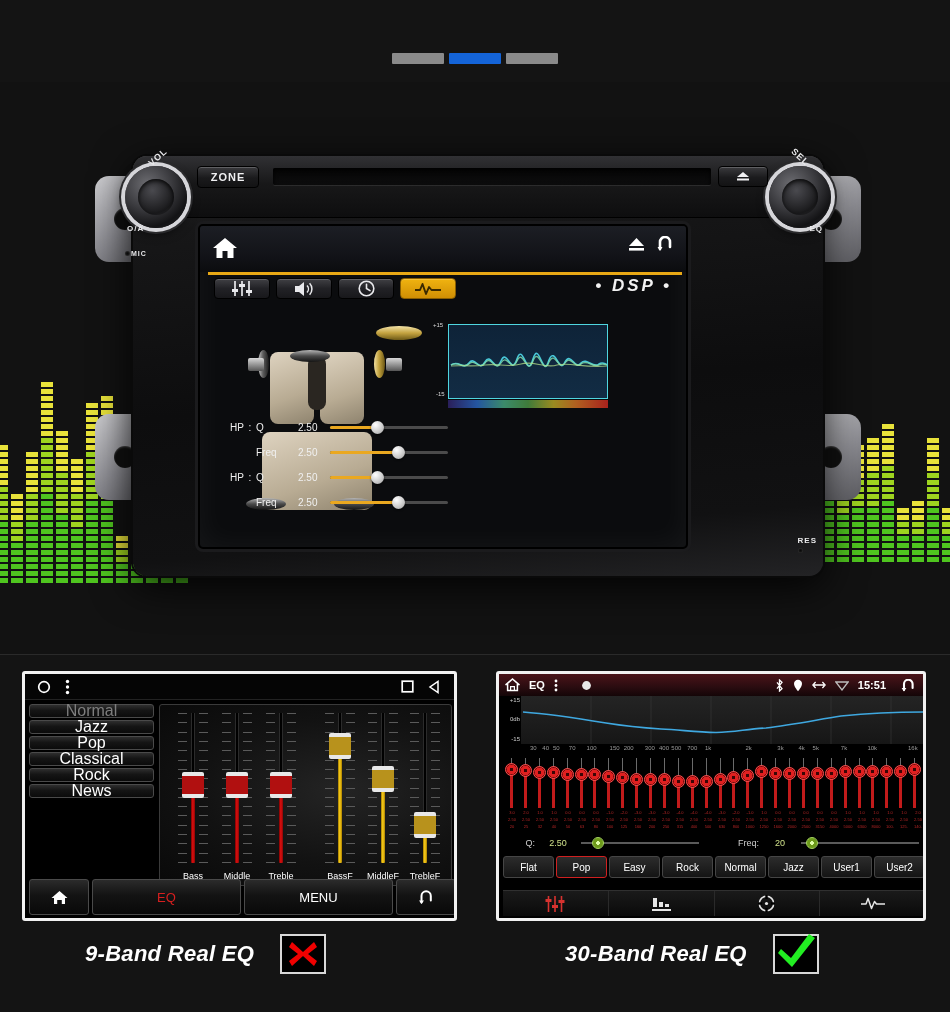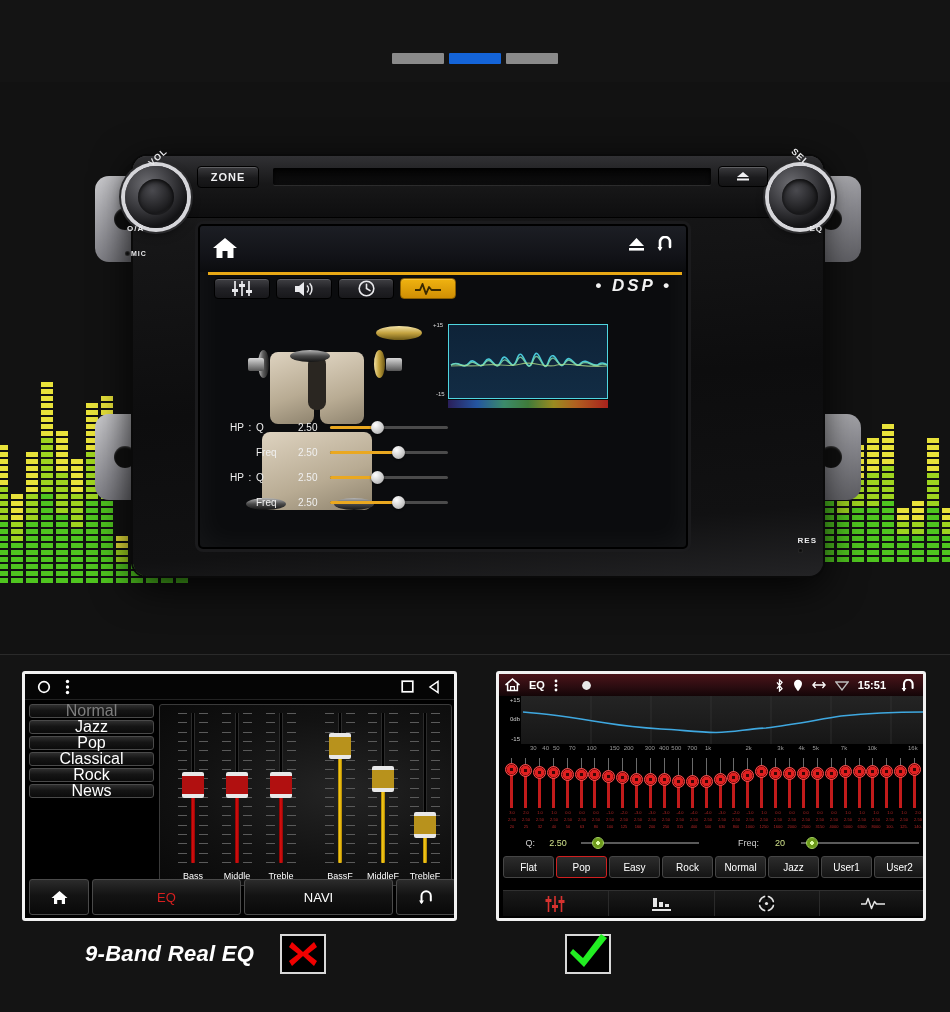--- a/index.html
+++ b/index.html
@@ -1373,21 +1373,21 @@
           <div class="fader-name">TrebleF</div>
         </div>
       </div>
     <div class="p6-bottom" id="p6-bottom">
         <div class="p6-bbtn" style="width: 60px;">
           <svg width="17" height="15" viewBox="0 0 17 15">
             <path d="M8.5 1 L16.5 8 L14 8 L14 14 L10.8 14 L10.8 10 L6.2 10 L6.2 14 L3 14 L3 8 L0.5 8 Z" fill="#fff"></path>
           </svg>
         </div>
         <div class="p6-bbtn" style="flex: 1 1 0%; color: rgb(216, 31, 31);">EQ</div>
-        <div class="p6-bbtn" style="flex: 1 1 0%;">NAVI</div>
+        <div class="p6-bbtn" style="flex: 1 1 0%;">MENU</div>
         <div class="p6-bbtn" style="width: 60px;">
           <svg width="17" height="15" viewBox="0 0 17 15">
             <path d="M3.5 12.5 L3.5 6 A4.6 4.6 0 0 1 12.8 6 L12.8 10.5" stroke="#fff" stroke-width="2" fill="none" stroke-linecap="round"></path>
             <polygon points="1,10.5 6,10.5 3.5,14" fill="#fff"></polygon>
           </svg>
         </div>
       </div>
   </div>
 
   <div class="panel-shell" id="panel30">
@@ -1787,19 +1787,20 @@
   <div class="caption" id="cap6">
     <div class="ctext">9-Band Real EQ</div>
     <div class="mark-box">
       <svg width="30" height="30" viewBox="0 0 30 30">
         <path d="M4 3 L15 13 L26 3 L29 8 L20 15 L29 22 L26 27 L15 17 L4 27 L1 22 L10 15 L1 8 Z" fill="#f00000"></path>
       </svg>
     </div>
   </div>
 
   <div class="caption" id="cap30">
+    <div class="ctext">30-Band Real EQ</div>
     <div class="mark-box">
       <svg width="40" height="36" viewBox="0 0 40 36" style="overflow:visible">
         <path d="M2 17 L5 13 L15 22 L33 -2 L39 2 L16 31 Z" fill="#22ee22"></path>
       </svg>
     </div>
   </div>
 </div>
 
 </body></html>

